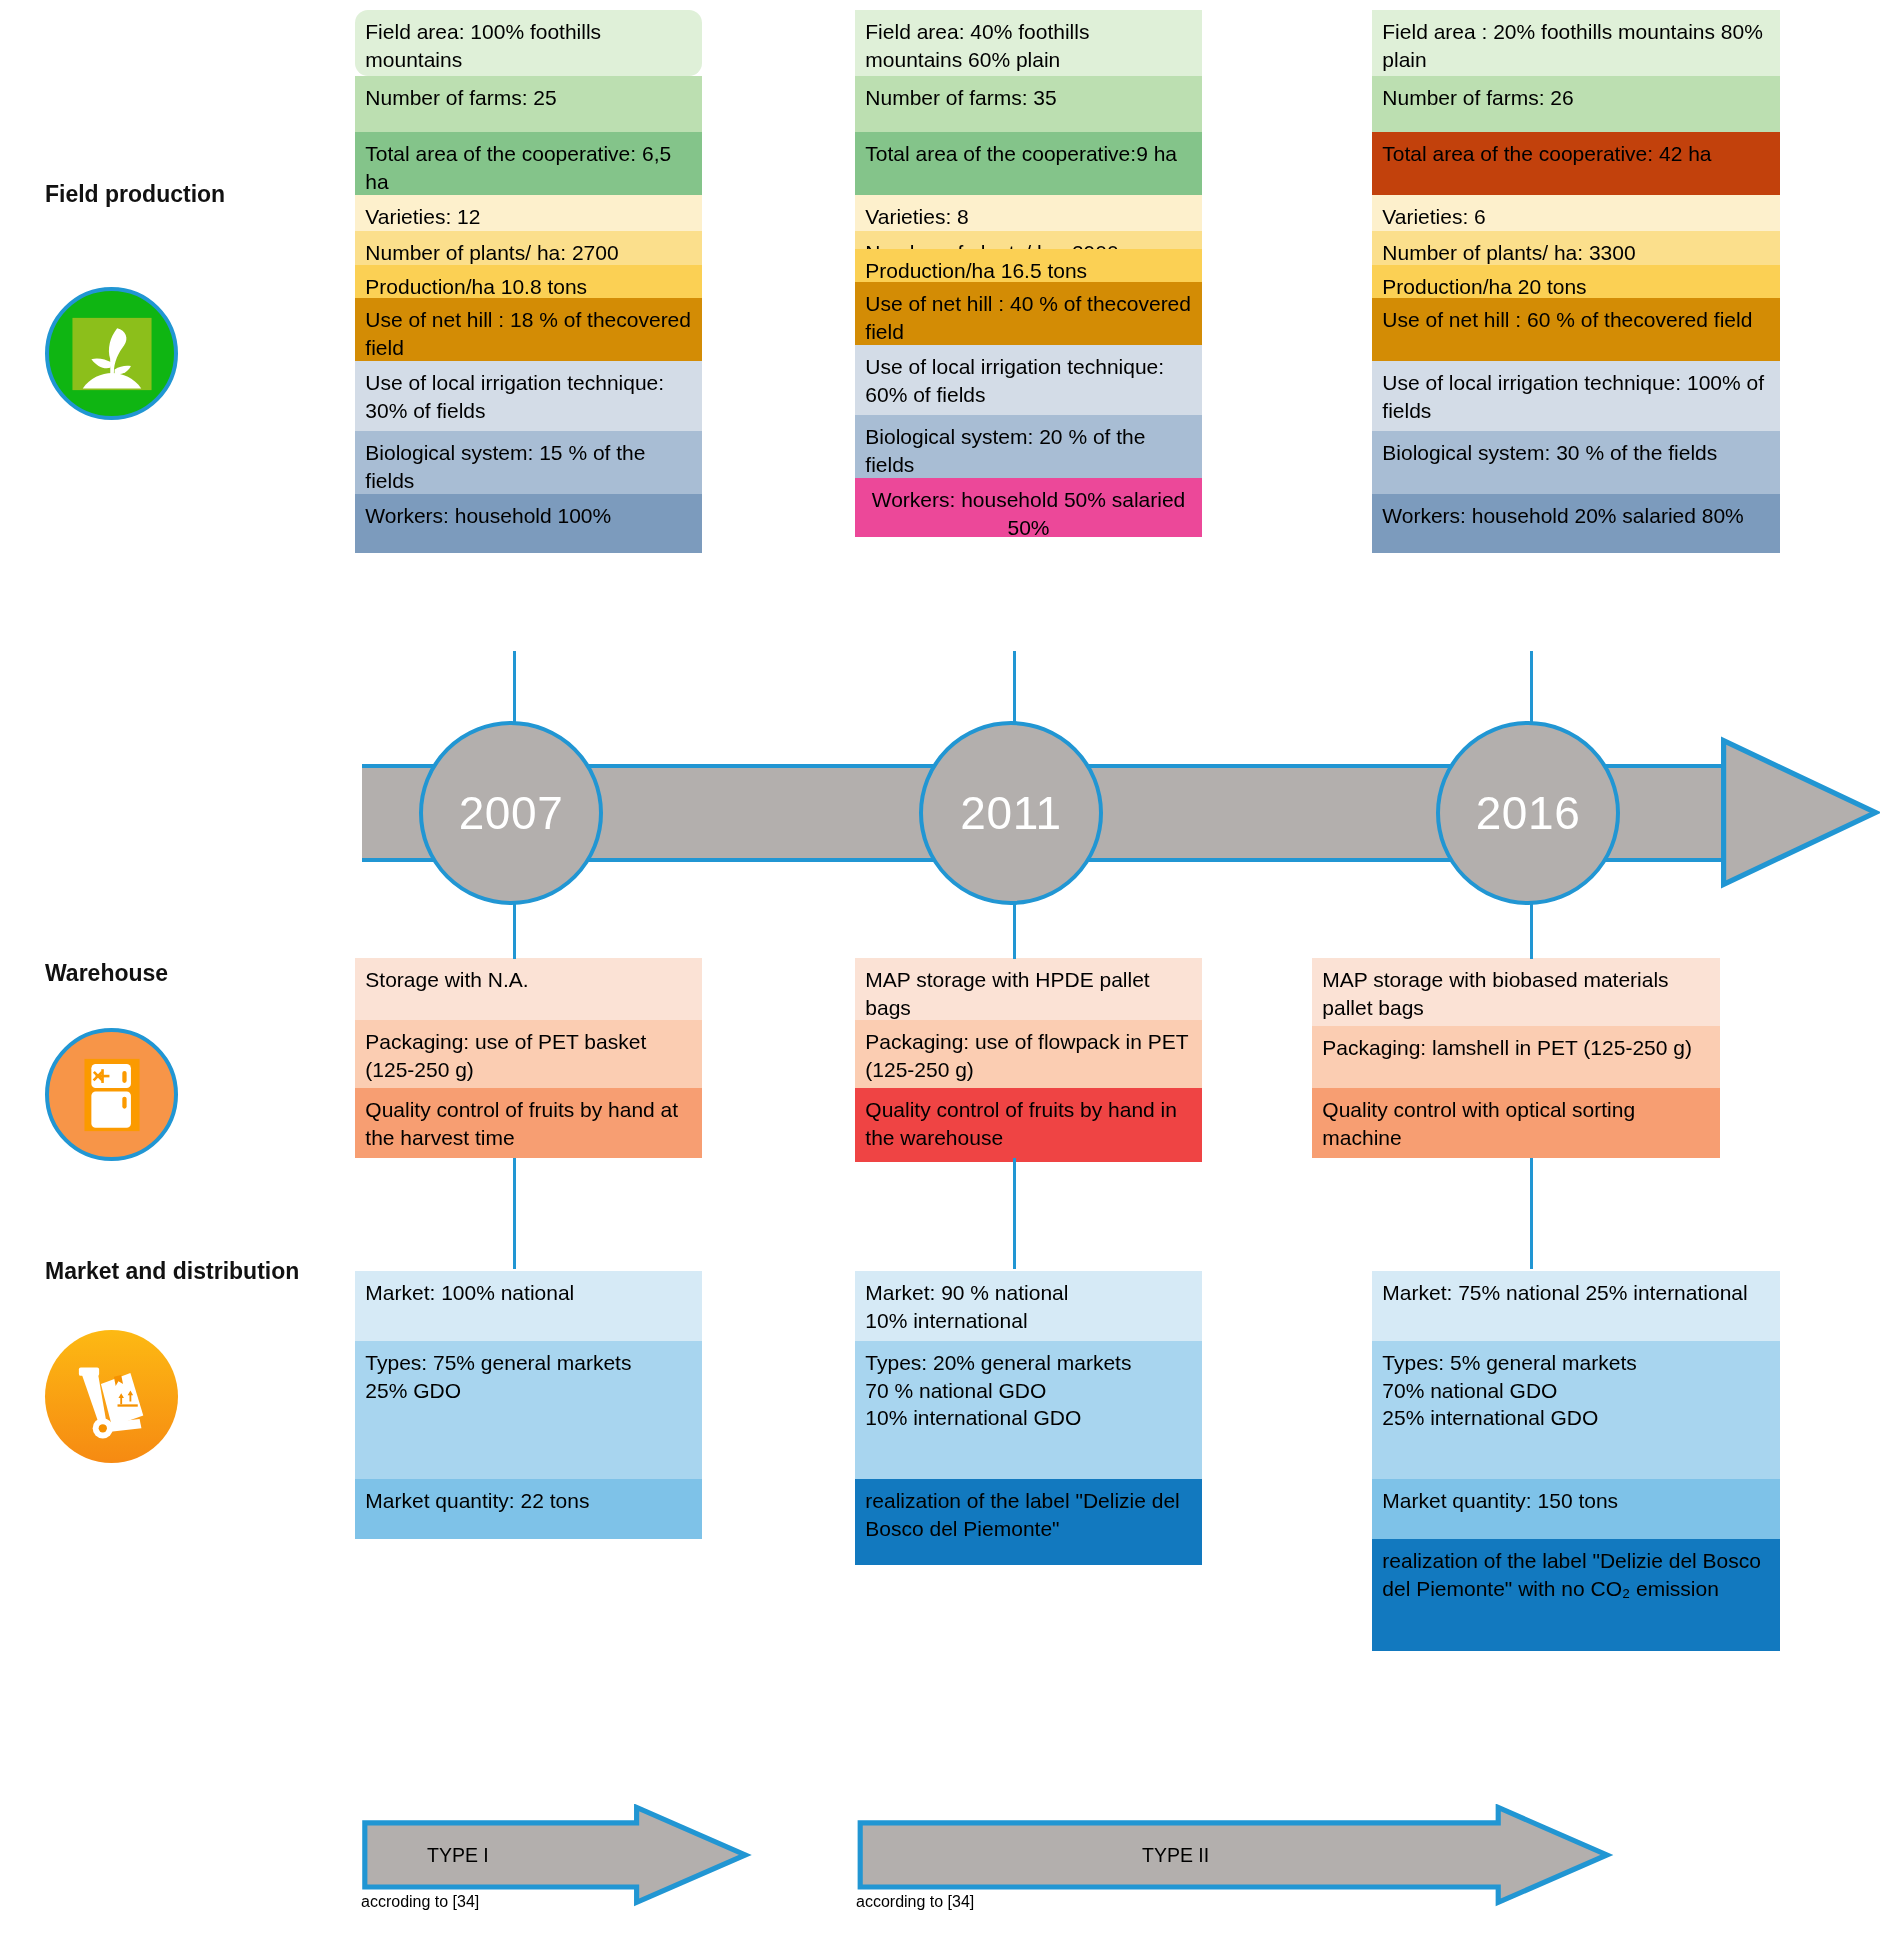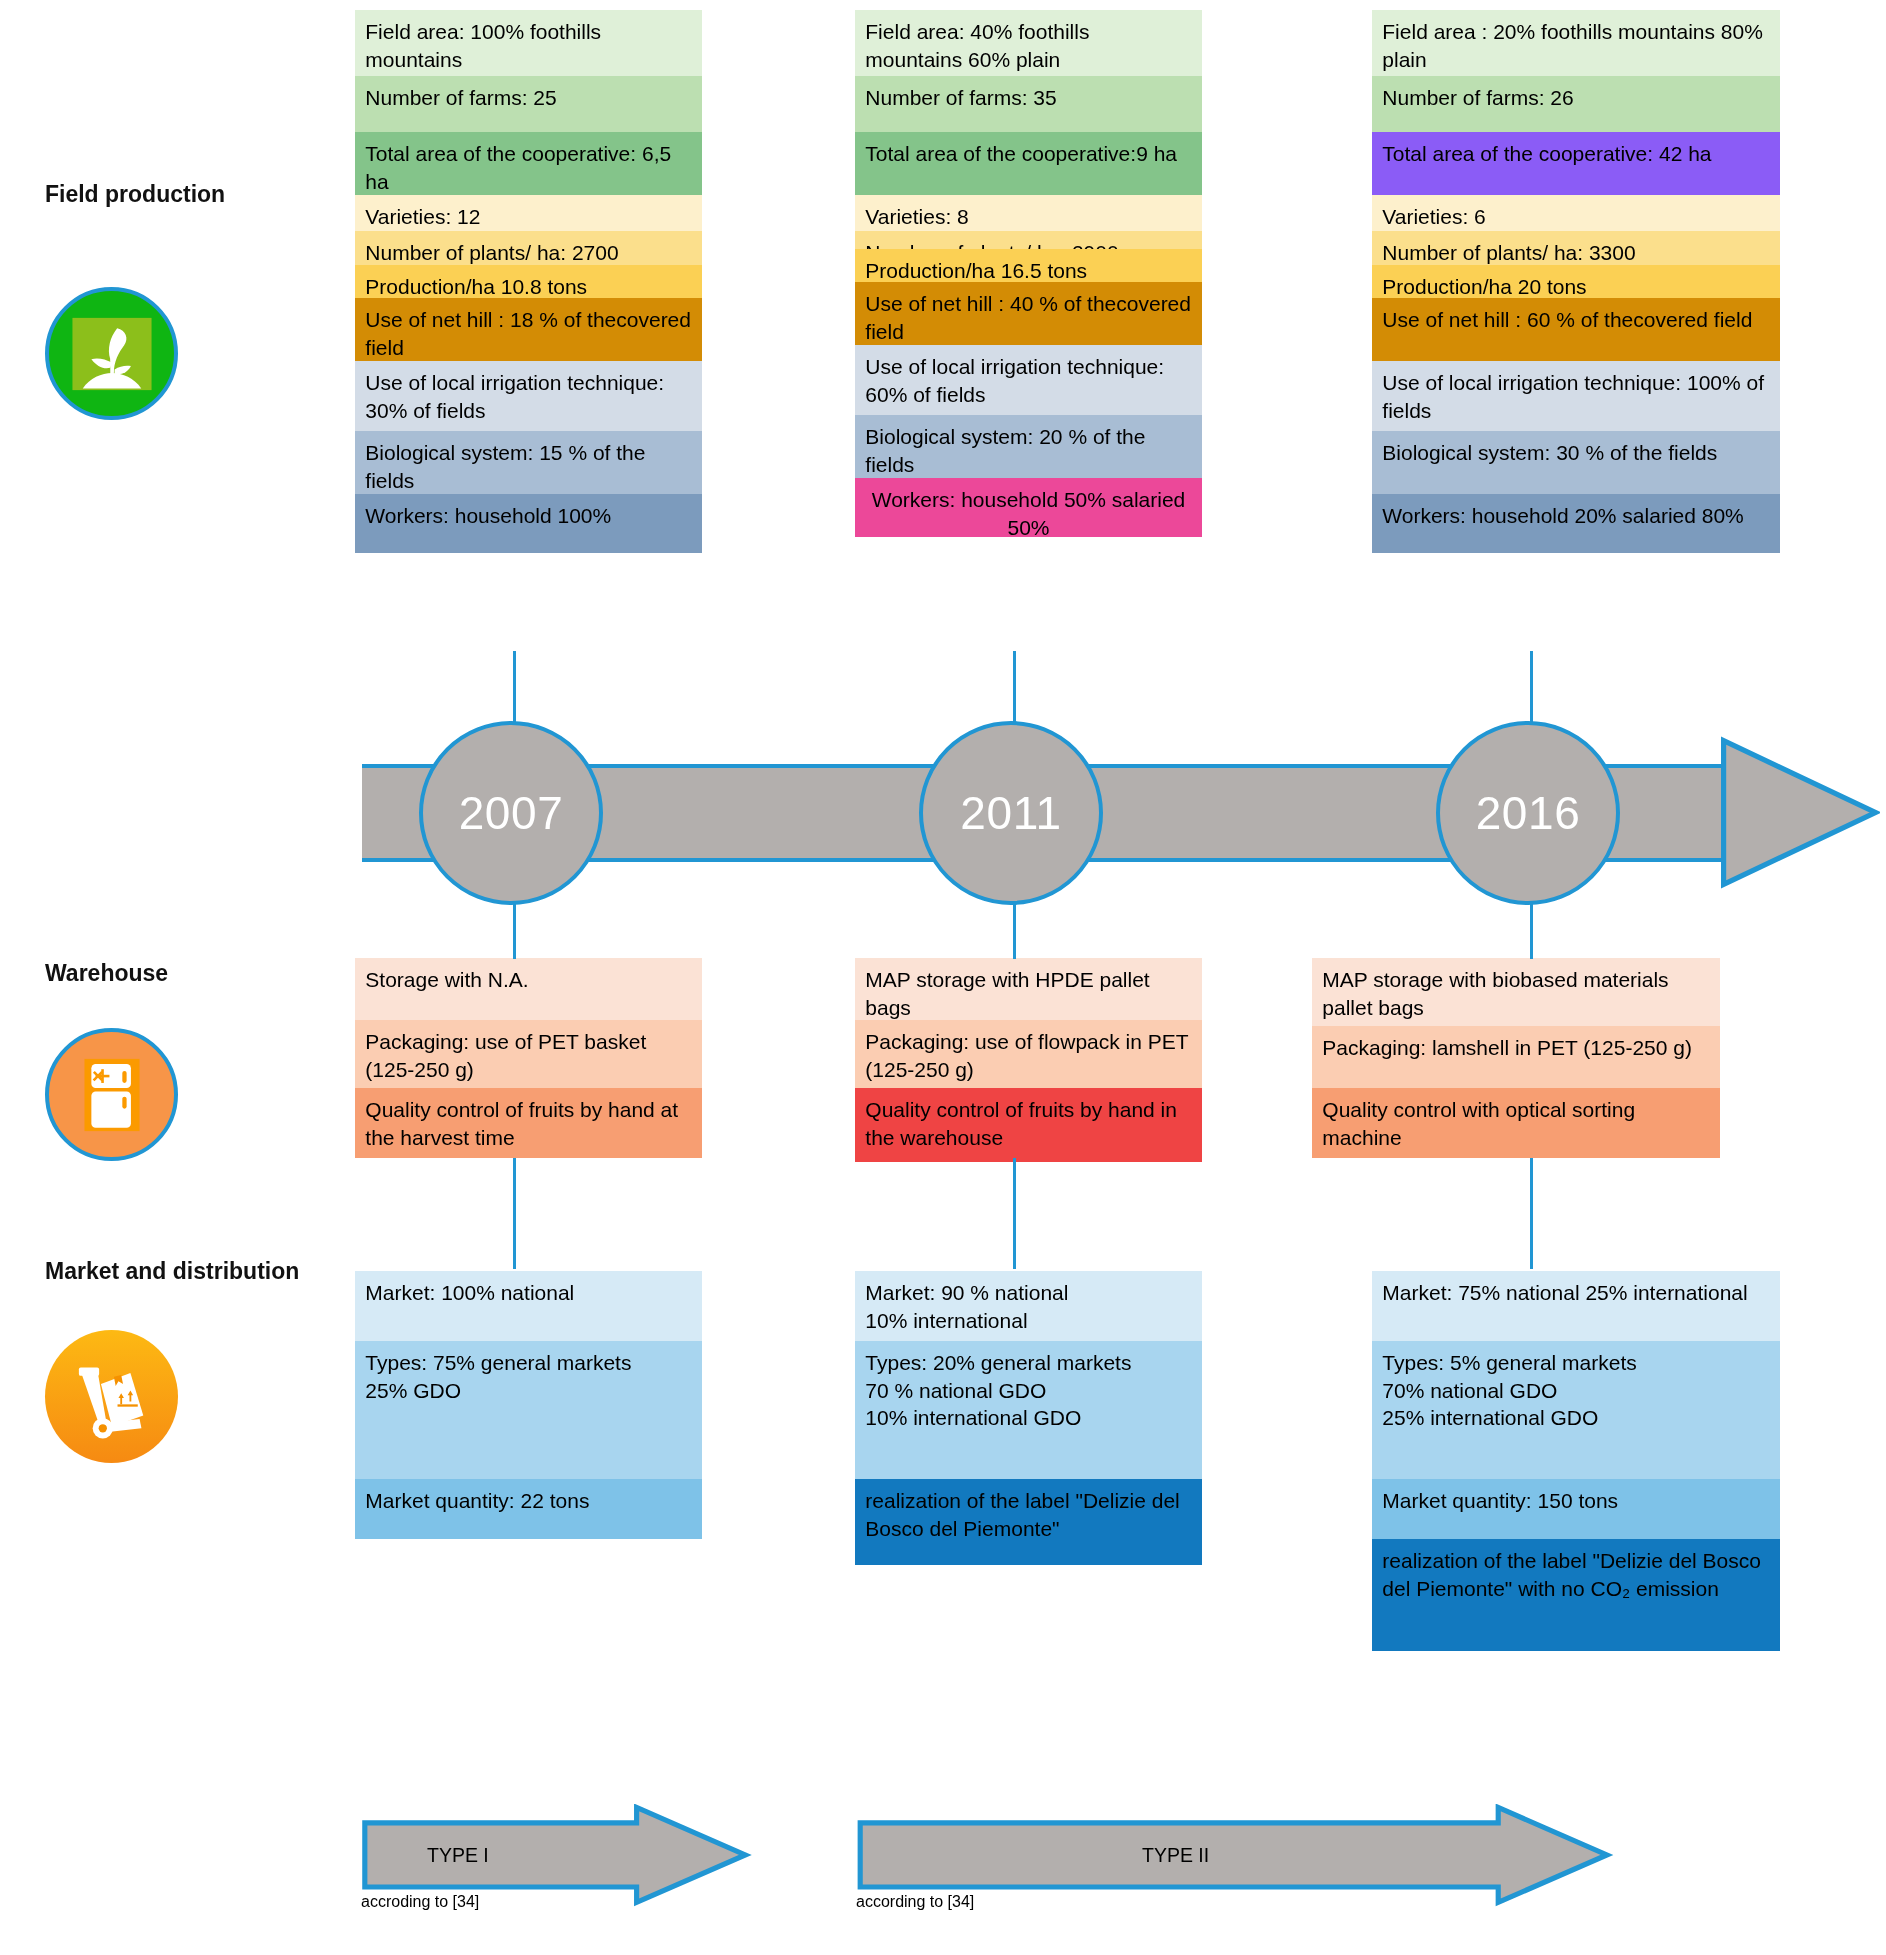--- a/index.html
+++ b/index.html
@@ -121,21 +121,21 @@
     <g fill="#f59100">
       <path d="M52 28 L60 26 L62 36 L57 33 L54 38 Z"></path>
       <rect x="56" y="58" width="22" height="2.5"></rect>
       <path d="M60 46 l3 5 h-2 v7 h-2 v-7 h-2 z"></path>
       <path d="M70 43 l3 5 h-2 v7 h-2 v-7 h-2 z"></path>
     </g>
   </svg>
 </div>
 
 <div class="abs col-stack" id="c0-field" style="left:355px; top:10.3px; width:347px;">
-    <div class="block" style="background: rgb(223, 240, 216); height: 66px;">Field area: 100% foothills mountains</div>
+    <div class="block" style="background: rgb(223, 240, 216); height: 66px; border-radius: 13px;">Field area: 100% foothills mountains</div>
     <div class="block" style="background: rgb(188, 223, 177); height: 56px;">Number of farms: 25</div>
     <div class="block" style="background: rgb(132, 196, 138); height: 63px;">Total area of the cooperative: 6,5 ha</div>
     <div class="block" style="background: rgb(253, 240, 204); height: 36px;">Varieties: 12</div>
     <div class="block" style="background: rgb(251, 223, 140); height: 34px;">Number of plants/ ha: 2700</div>
     <div class="block" style="background: rgb(251, 208, 84); height: 33px;">Production/ha 10.8 tons</div>
     <div class="block" style="background: rgb(211, 140, 5); height: 63px;">Use of net hill :  18 %  of thecovered field</div>
     <div class="block" style="background: rgb(211, 220, 231); height: 70px;">Use of local irrigation technique: 30% of fields</div>
     <div class="block" style="background: rgb(168, 189, 212); height: 63px;">Biological system: 15 % of the fields</div>
     <div class="block" style="background: rgb(124, 155, 189); height: 59px;">Workers: household 100%</div>
   </div>
@@ -183,21 +183,21 @@
 10% international</div>
     <div class="block" style="background: rgb(168, 213, 239); height: 138px;">Types: 20% general markets
 70 %  national GDO
 10%  international GDO</div>
     <div class="block" style="background: rgb(18, 121, 191); height: 86px;">realization of the label "Delizie del Bosco del Piemonte"</div>
   </div>
 
 <div class="abs col-stack" id="c2-field" style="left:1372px; top:10.3px; width:408px;">
     <div class="block" style="background: rgb(223, 240, 216); height: 66px;">Field area : 20% foothills mountains 80% plain</div>
     <div class="block" style="background: rgb(188, 223, 177); height: 56px;">Number of farms: 26</div>
-    <div class="block" style="background: #8b5cf6; height: 63px;">Total area of the cooperative: 42 ha</div>
+    <div class="block" style="background: #c2410c; height: 63px;">Total area of the cooperative: 42 ha</div>
     <div class="block" style="background: rgb(253, 240, 204); height: 36px;">Varieties: 6</div>
     <div class="block" style="background: rgb(251, 223, 140); height: 34px;">Number of plants/ ha: 3300</div>
     <div class="block" style="background: rgb(251, 208, 84); height: 33px;">Production/ha 20 tons</div>
     <div class="block" style="background: rgb(211, 140, 5); height: 63px;">Use of net hill :  60 %  of thecovered field</div>
     <div class="block" style="background: rgb(211, 220, 231); height: 70px;">Use of local irrigation technique: 100% of fields</div>
     <div class="block" style="background: rgb(168, 189, 212); height: 63px;">Biological system: 30 % of the fields</div>
     <div class="block" style="background: rgb(124, 155, 189); height: 59px;">Workers: household 20% salaried 80%</div>
   </div>
 <div class="abs vline" style="left:1530px; top:651px; height:85px;"></div>
 

